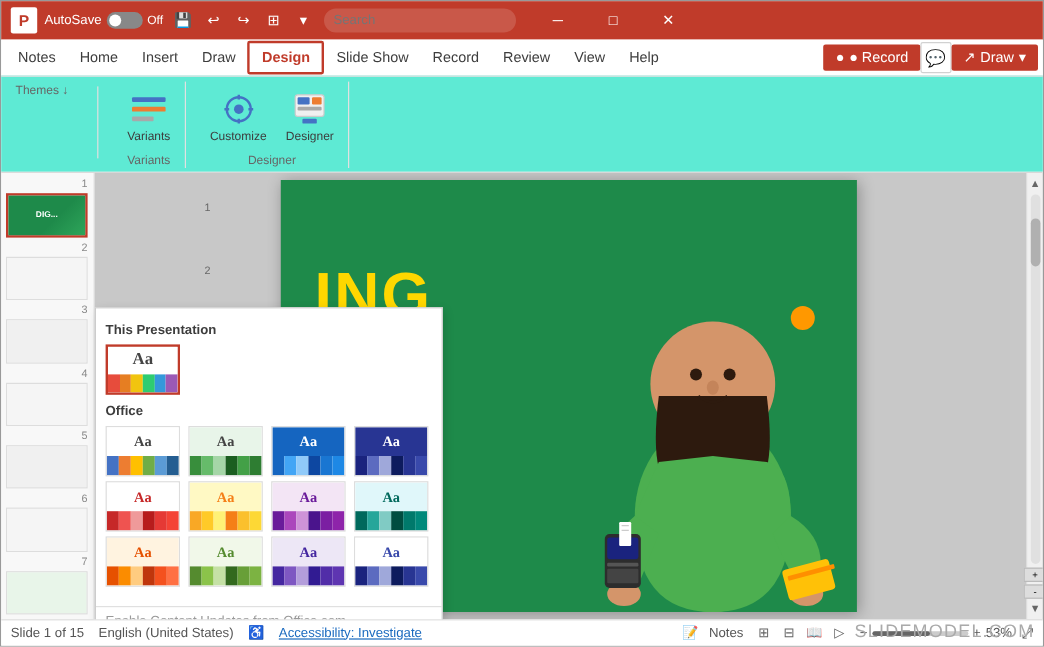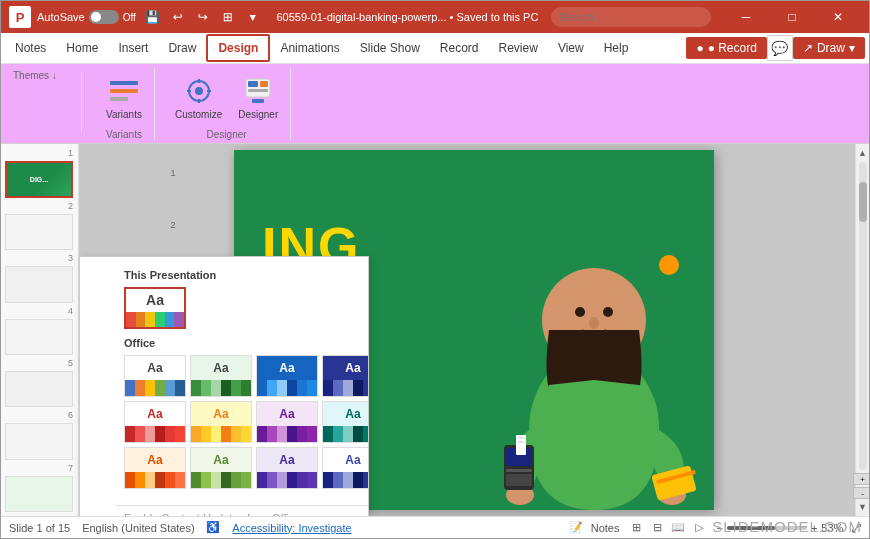--- a/index.html
+++ b/index.html
@@ -139,21 +139,21 @@
     .ribbon-tab.highlighted {
       border: 2px solid #c03b2a;
       color: #c03b2a;
     }
     .ribbon-content {
       height: 80px;
       display: flex;
       align-items: flex-start;
       padding: 4px 8px;
       gap: 8px;
-      background: #f0abfc;
+      background: #5eead4;
       border-top: 1px solid #e1e1e1;
     }
     .ribbon-group {
       display: flex;
       flex-direction: column;
       align-items: center;
       height: 72px;
       padding: 0 6px;
       border-right: 1px solid #e1e1e1;
       gap: 2px;
@@ -268,21 +268,20 @@
     
     .themes-panel {
       position: absolute;
       left: 78px;
       top: 112px;
       width: 290px;
       background: #fff;
       border: 1px solid #ccc;
       box-shadow: 2px 2px 8px rgba(0,0,0,0.15);
       z-index: 100;
-      padding-left: 36px;
     }
     .themes-scrollable {
       max-height: 280px;
       overflow-y: auto;
       padding: 8px;
     }
     .themes-scrollable::-webkit-scrollbar { width: 8px; }
     .themes-scrollable::-webkit-scrollbar-track { background: #f0f0f0; }
     .themes-scrollable::-webkit-scrollbar-thumb { background: #c0c0c0; border-radius: 4px; }
     .themes-section-label {
@@ -315,20 +314,21 @@
     }
     .theme-preview-top {
       height: 60%;
       background: #fff;
       display: flex;
       align-items: center;
       justify-content: center;
       font-size: 11px;
       font-weight: bold;
       color: #555;
+      font-family: Liberation Serif, serif;
     }
     .theme-preview-bottom {
       height: 40%;
       display: flex;
     }
     .theme-color-bar {
       flex: 1;
       height: 100%;
     }
     .themes-action-disabled {
@@ -442,39 +442,37 @@
       <div class="autosave-toggle"></div>
       <span style="font-size:10px;">Off</span>
     </div>
     <div class="title-bar-controls">
       <div class="title-bar-icon-btn">💾</div>
       <div class="title-bar-icon-btn">↩</div>
       <div class="title-bar-icon-btn">↪</div>
       <div class="title-bar-icon-btn">⊞</div>
       <div class="title-bar-icon-btn">▾</div>
     </div>
-    <div class="title-file">60559-01-digital-banking-powerp... • Saved to this PC</div>
     <div>
       <input class="title-search" placeholder="Search" style="">
     </div>
     <div class="window-controls">
       <div class="win-btn">─</div>
       <div class="win-btn">□</div>
       <div class="win-btn close">✕</div>
     </div>
   </div>
 
   <div class="ribbon">
     <div class="ribbon-tabs-row">
       <div class="ribbon-tab">Notes</div>
       <div class="ribbon-tab">Home</div>
       <div class="ribbon-tab">Insert</div>
       <div class="ribbon-tab">Draw</div>
       <div class="ribbon-tab highlighted active" style="border:2px solid #c03b2a;color:#c03b2a;">Design</div>
-      <div class="ribbon-tab">Animations</div>
       <div class="ribbon-tab">Slide Show</div>
       <div class="ribbon-tab">Record</div>
       <div class="ribbon-tab">Review</div>
       <div class="ribbon-tab">View</div>
       <div class="ribbon-tab">Help</div>
       <div class="ribbon-tab-spacer"></div>
       <div class="record-btn">
         <span>●</span>
         <span>● Record</span>
       </div>

